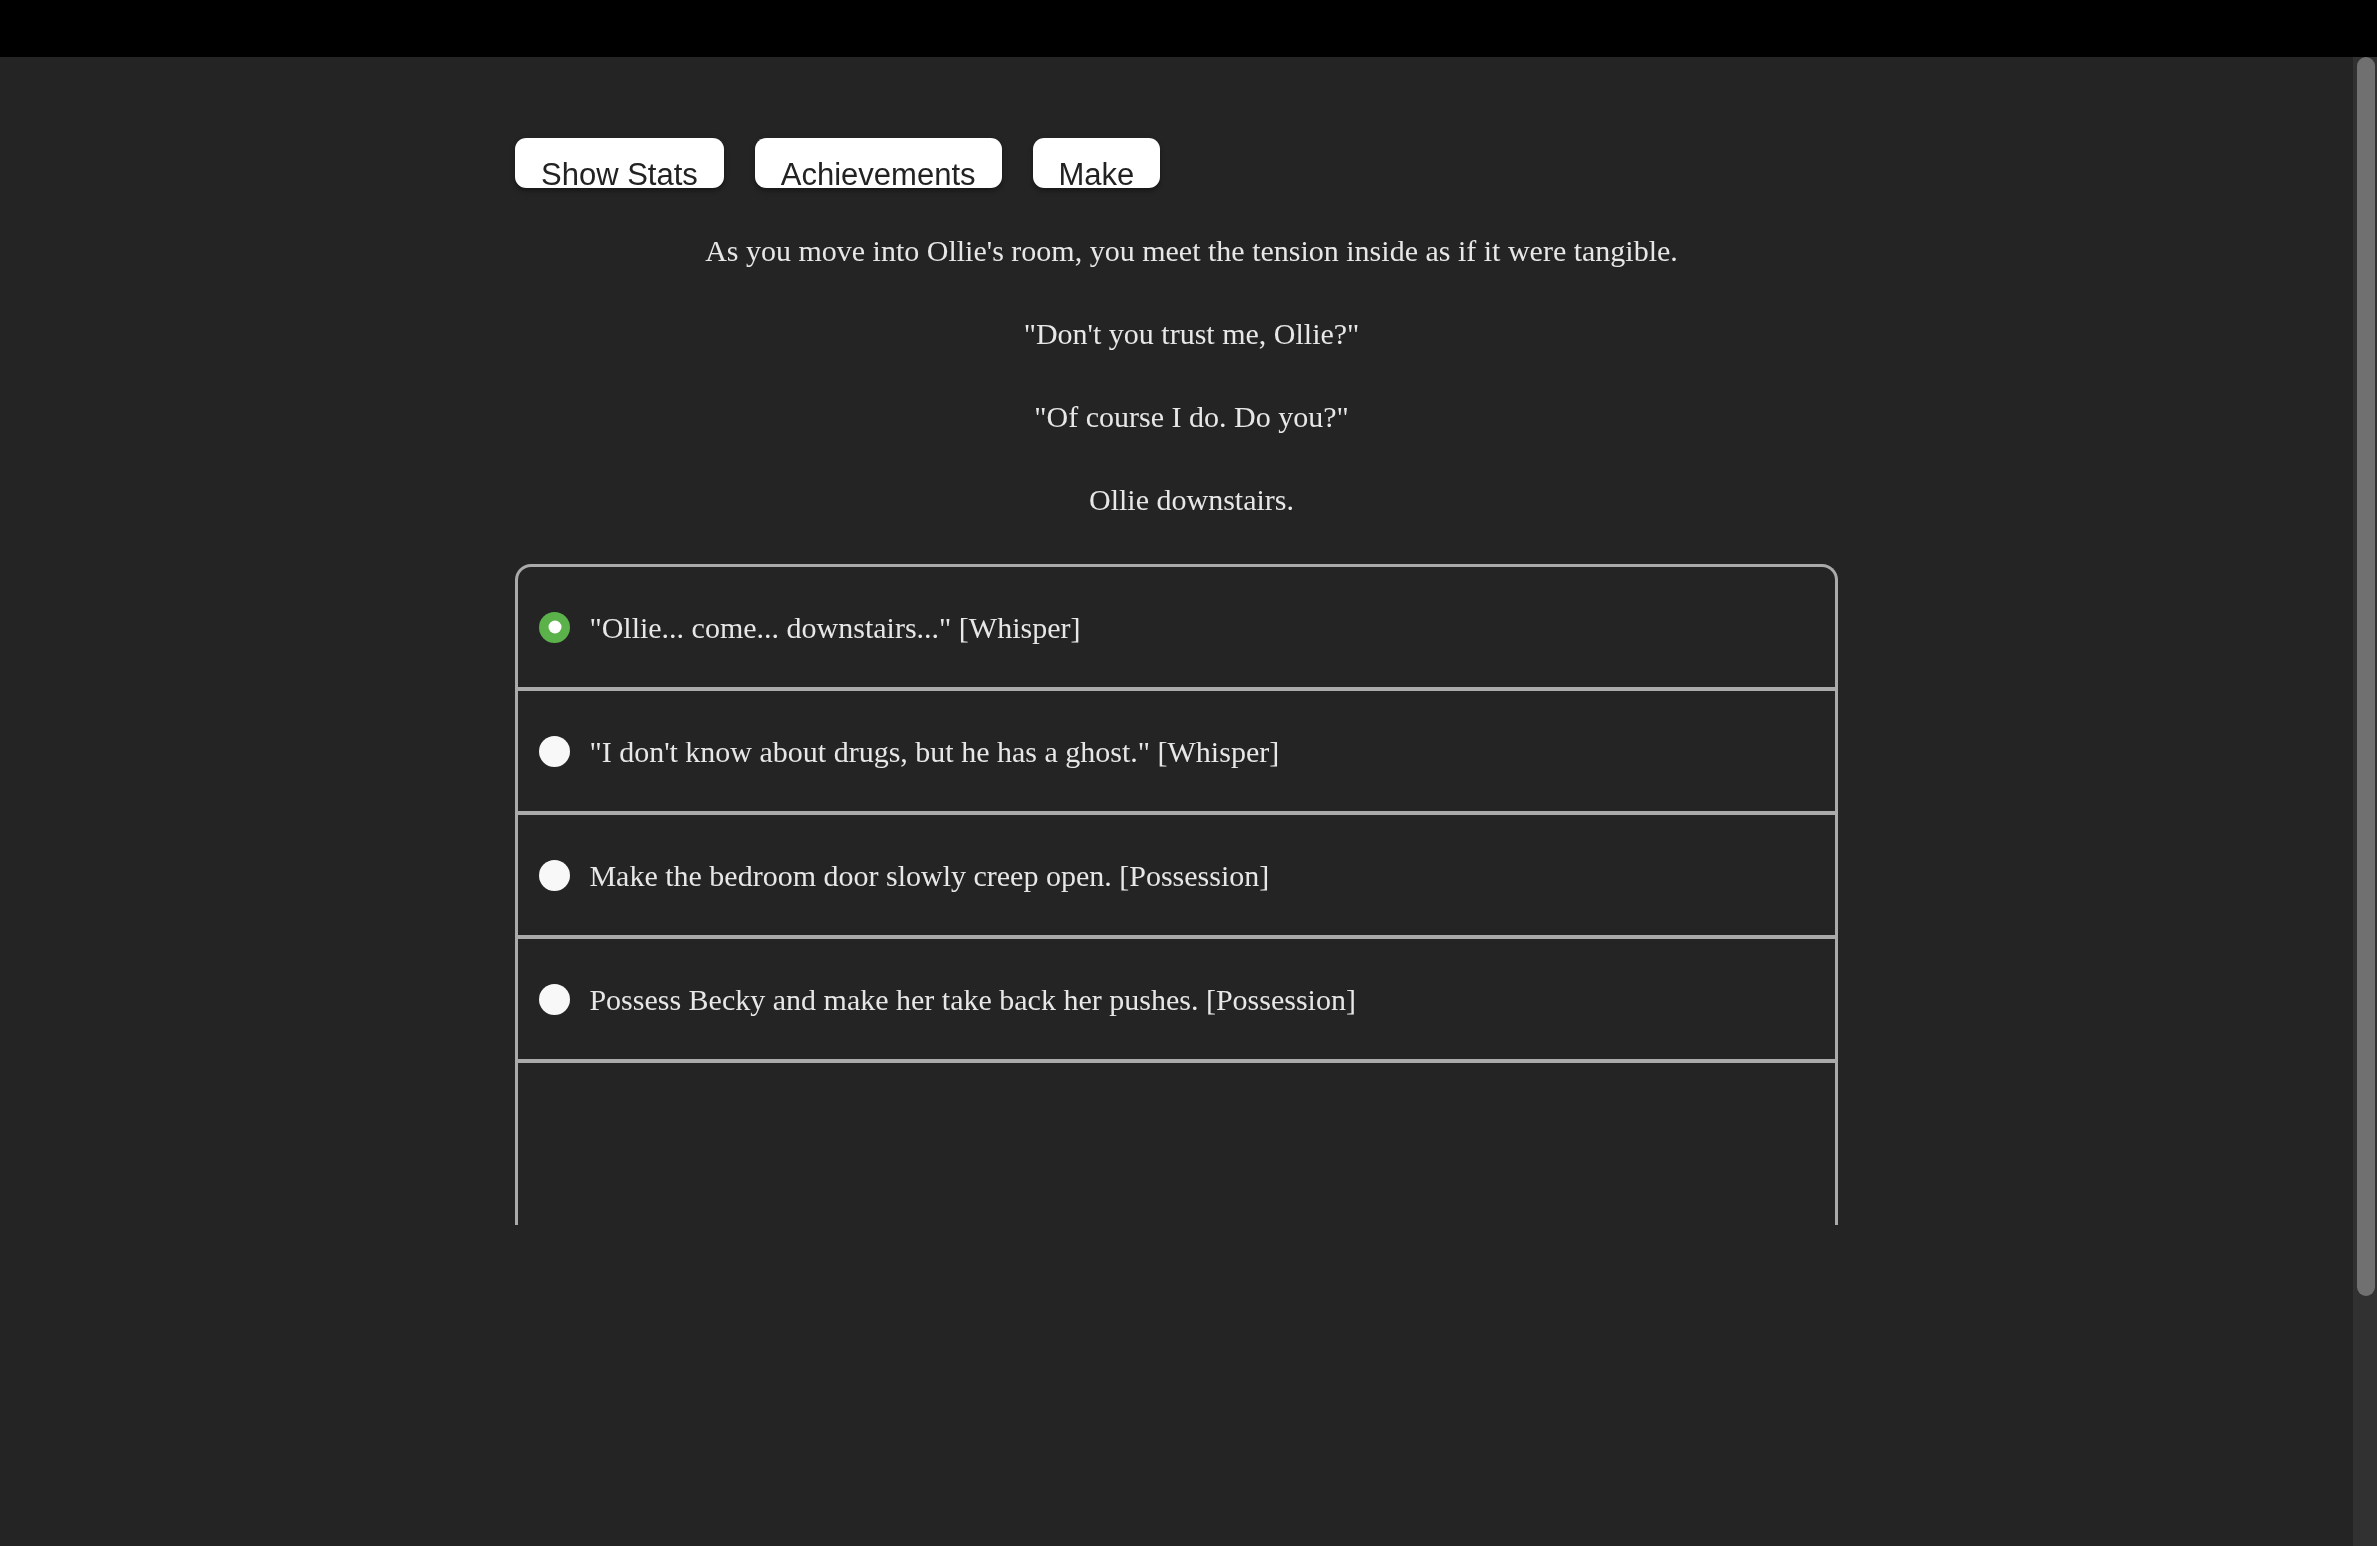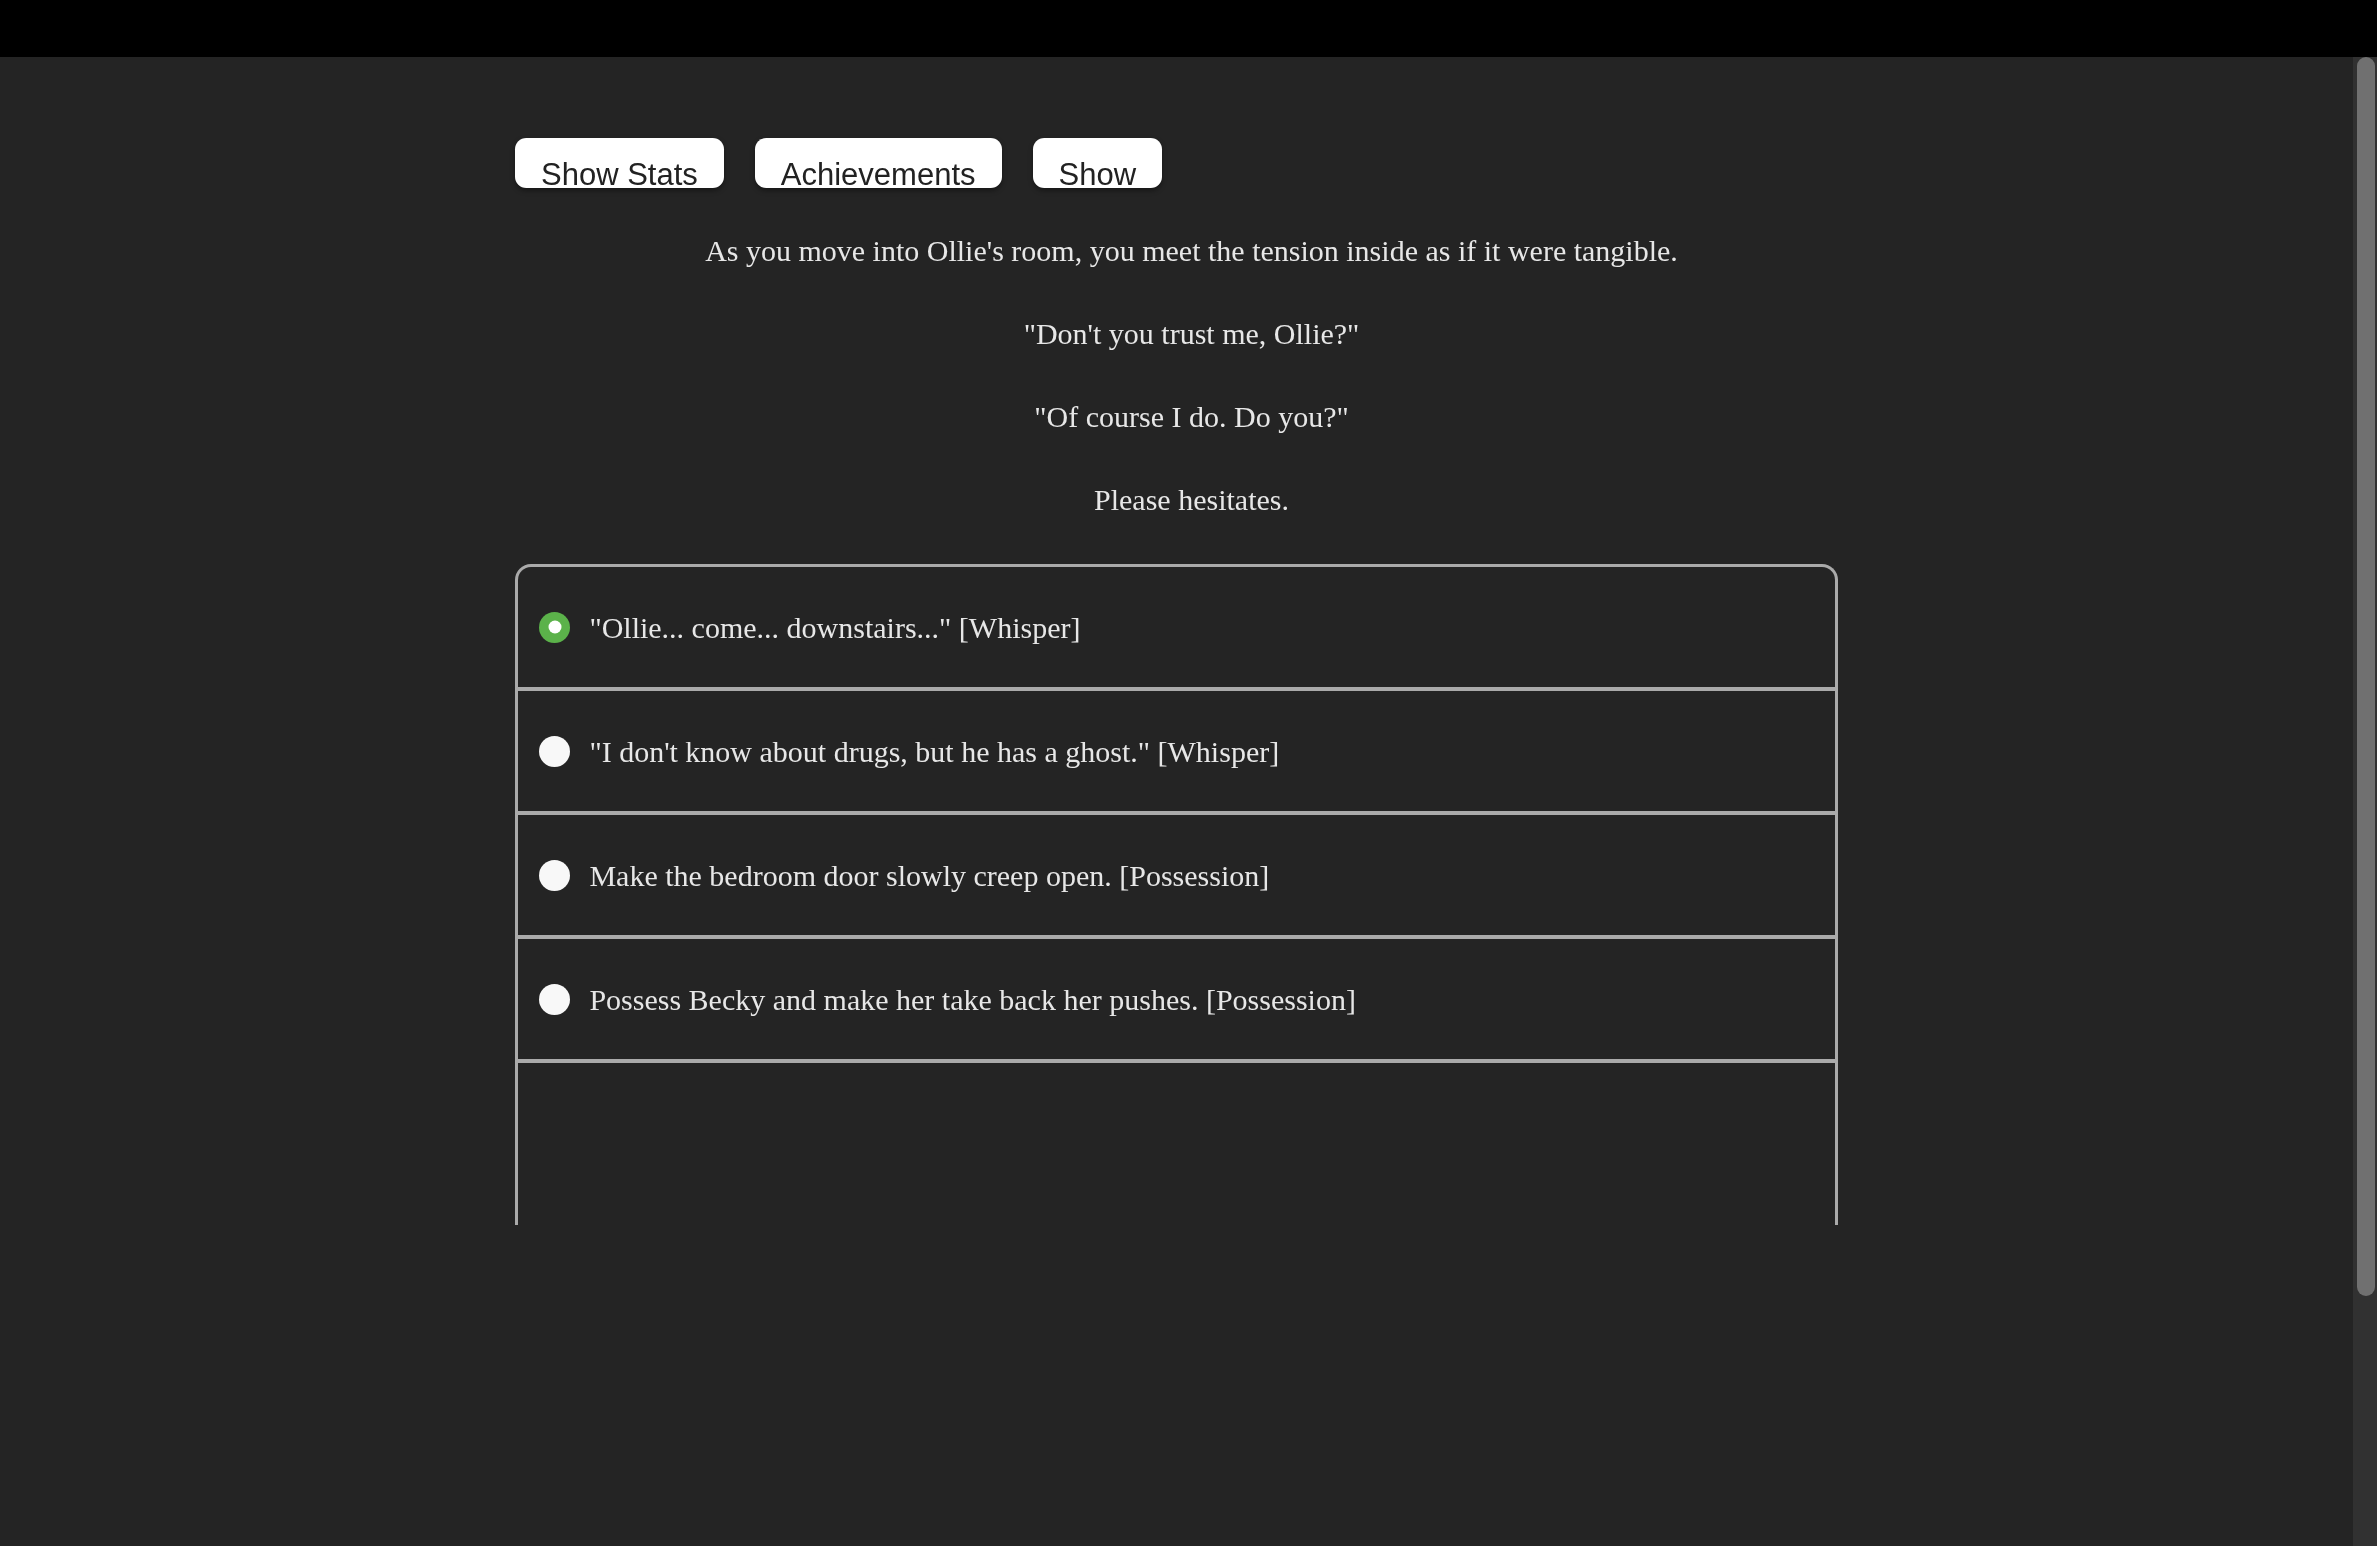--- a/index.html
+++ b/index.html
@@ -121,28 +121,28 @@
 </head>
 <body>
 
 <div class="top-bar"></div>
 
 <div class="content">
 
   <div class="toolbar">
     <button class="btn">Show Stats</button>
     <button class="btn">Achievements</button>
-    <button class="btn">Show</button>
+    <button class="btn">Make</button>
   </div>
 
   <div class="story">
     <p>As you move into Ollie's room, you meet the tension inside as if it were tangible.</p>
     <p>"Don't you trust me, Ollie?"</p>
     <p>"Of course I do. Do you?"</p>
-    <p>Please hesitates.</p>
+    <p>Ollie downstairs.</p>
   </div>
 
   <div class="choice-box">
 
     <div class="choice-row">
       <span class="radio selected"></span>
       <span class="choice-label">"Ollie... come... downstairs..." [Whisper]</span>
     </div>
 
     <div class="choice-row">

